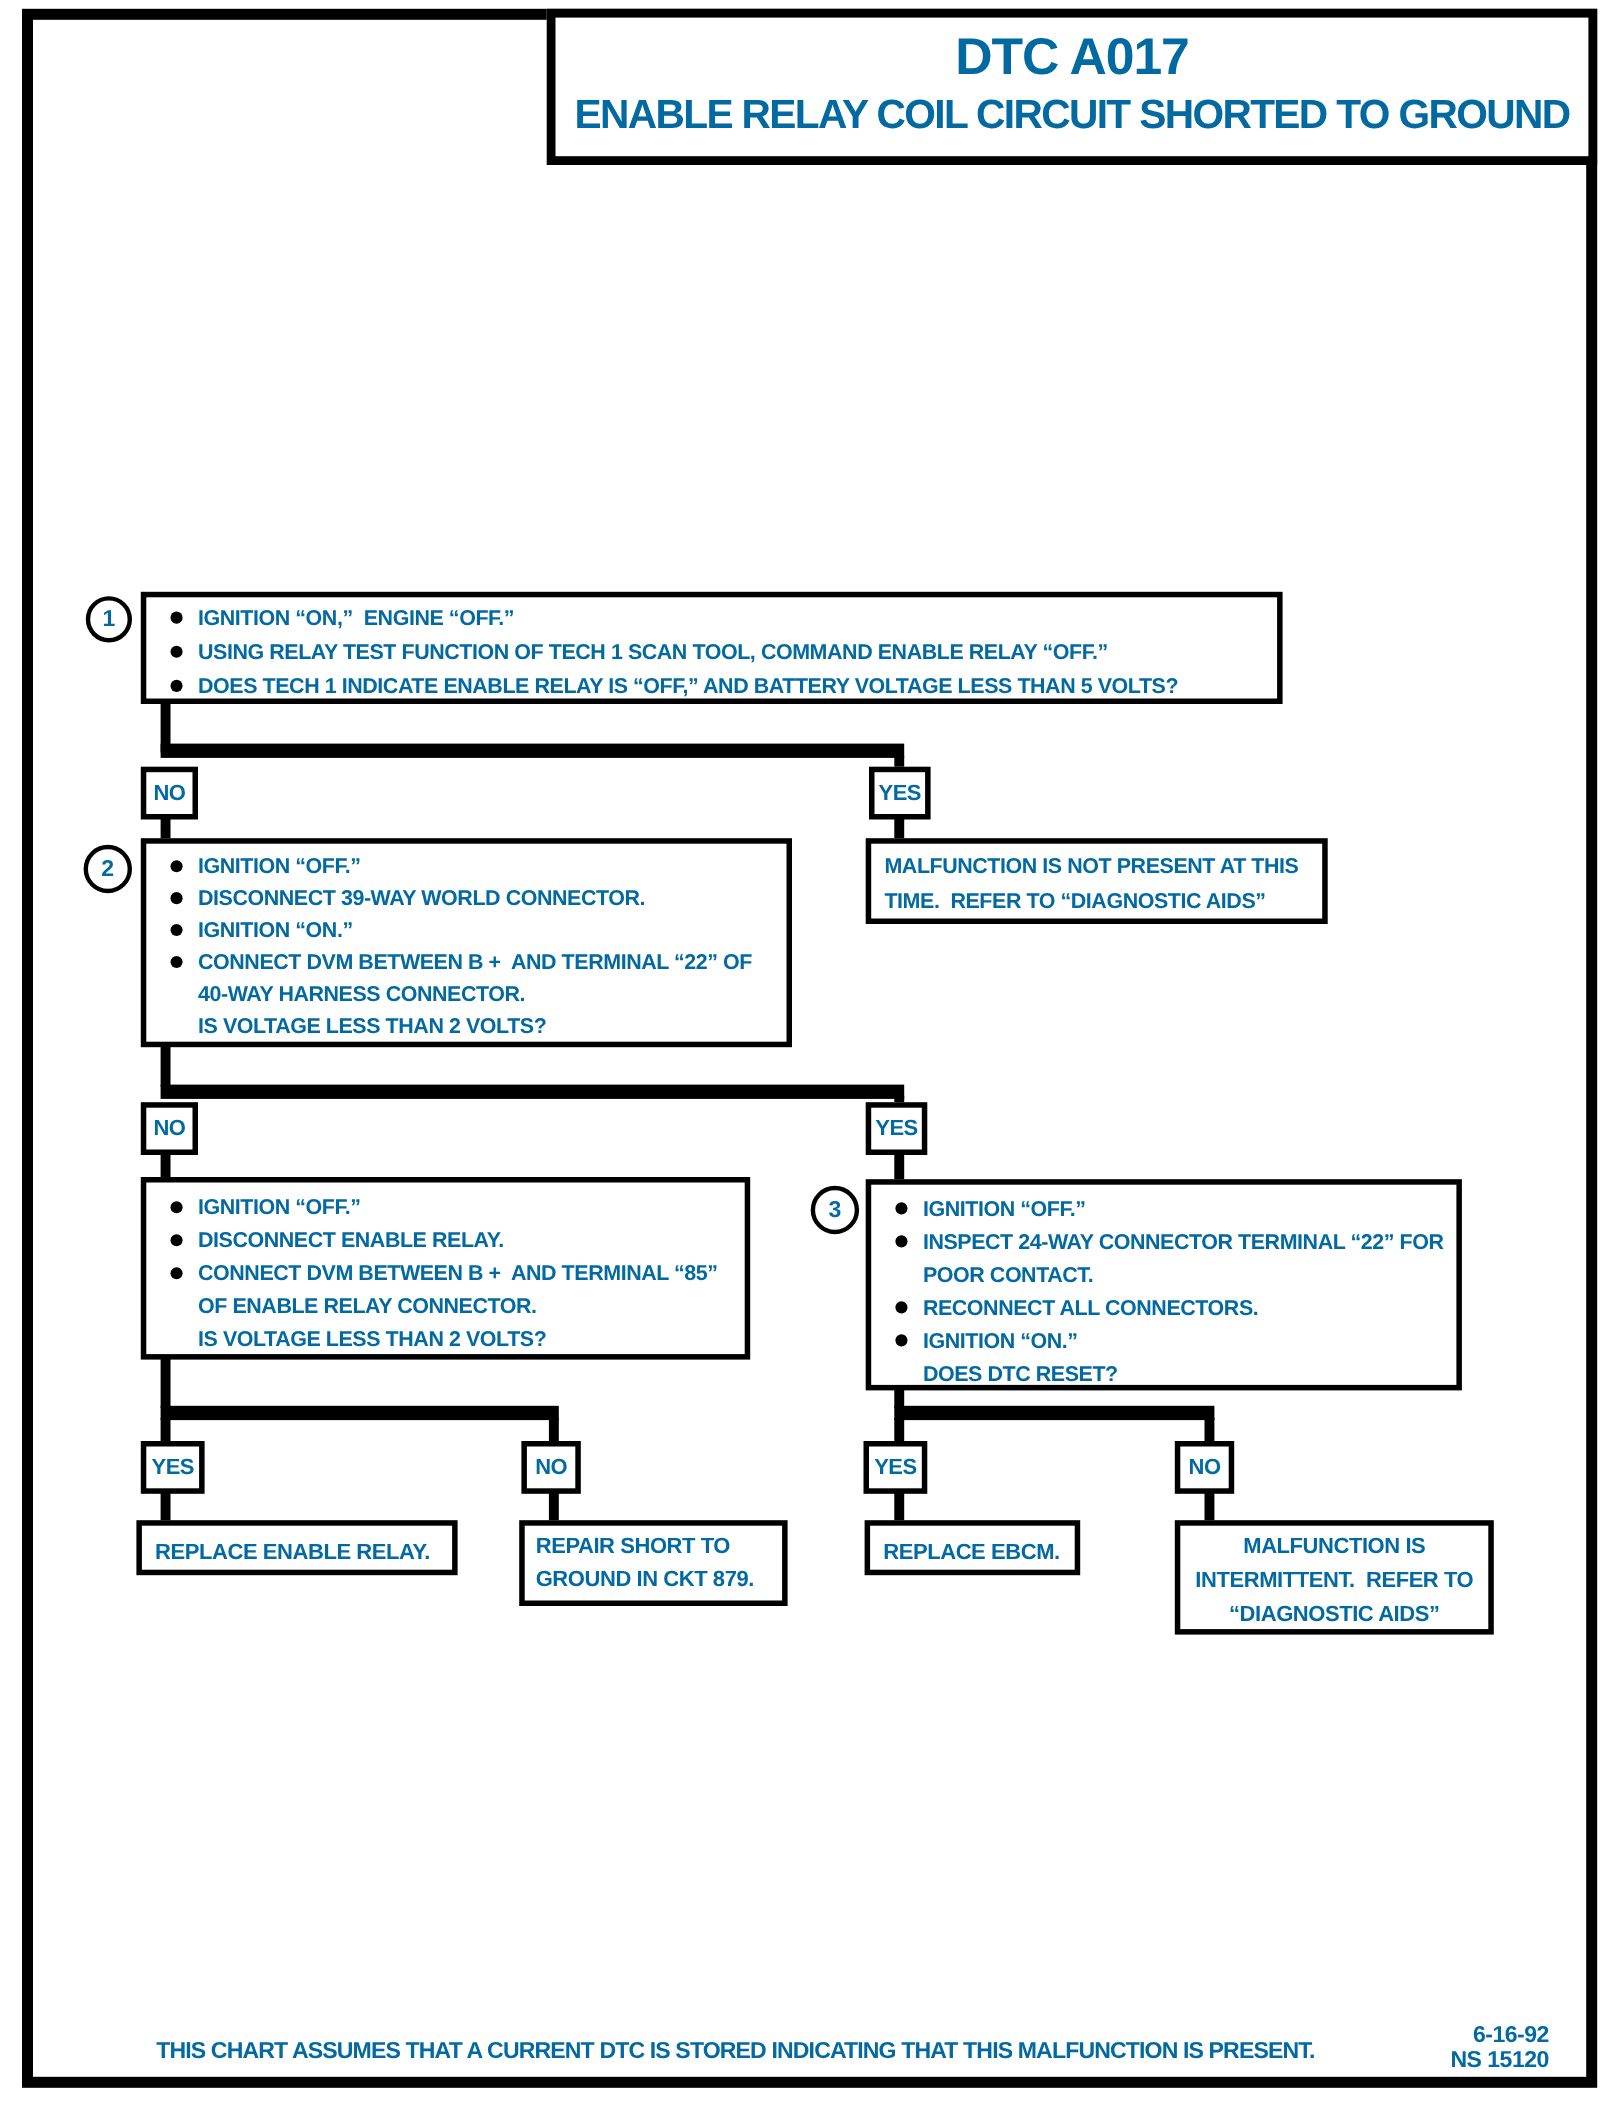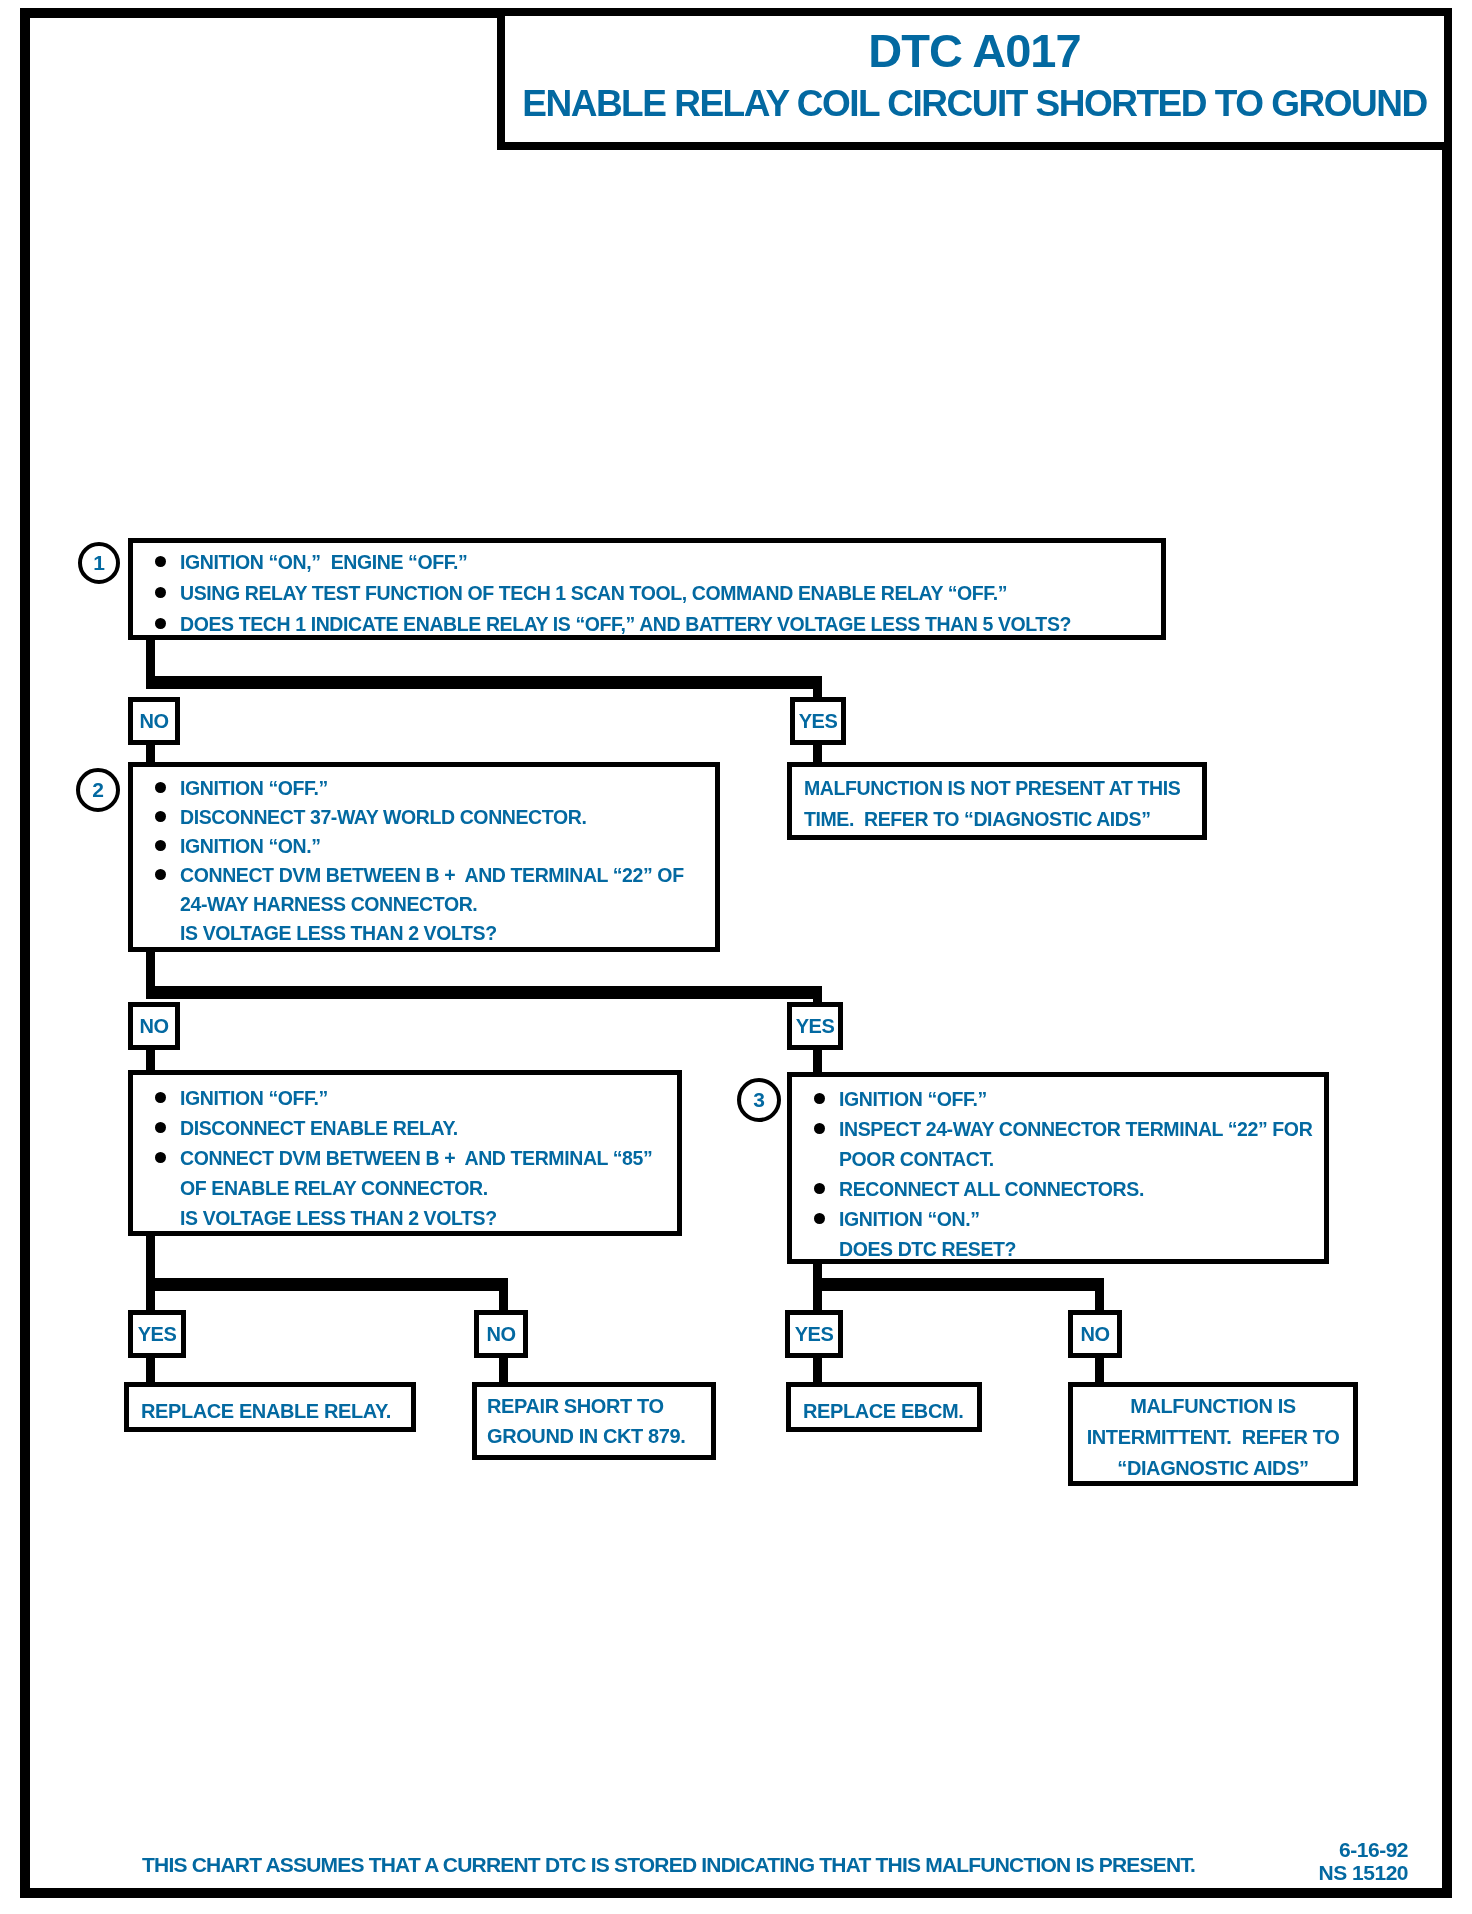--- a/index.html
+++ b/index.html
@@ -110,29 +110,29 @@
   <div class="line" style="left:813px;top:743px;width:9px;height:21px;"></div>
 
   <div class="stepnum" style="left:76px;top:768px;width:44px;height:44px;">2</div>
   <div class="qbox lh29" style="left:128px;top:762px;width:592px;height:190px;padding-top:7px;">
     <div class="brow">
         <span class="dot"></span>
         <span class="btxt">IGNITION “OFF.”</span>
       </div>
     <div class="brow">
         <span class="dot"></span>
-        <span class="btxt">DISCONNECT 37-WAY WORLD CONNECTOR.</span>
+        <span class="btxt">DISCONNECT 39-WAY WORLD CONNECTOR.</span>
       </div>
     <div class="brow">
         <span class="dot"></span>
         <span class="btxt">IGNITION “ON.”</span>
       </div>
     <div class="brow">
         <span class="dot"></span>
-        <span class="btxt">CONNECT DVM BETWEEN B +  AND TERMINAL “22” OF 24-WAY HARNESS CONNECTOR.</span>
+        <span class="btxt">CONNECT DVM BETWEEN B +  AND TERMINAL “22” OF 40-WAY HARNESS CONNECTOR.</span>
       </div>
     <div class="brow">
         <span class="dot spacer"></span>
         <span class="btxt">IS VOLTAGE LESS THAN 2 VOLTS?</span>
       </div>
   </div>
 
   <div class="rbox" style="left:787px;top:762px;width:420px;height:78px;font-size:19.5px;">
     <span class="rtext" style="line-height:31px;padding:6px 12px;">MALFUNCTION IS NOT PRESENT AT THIS TIME.  REFER TO “DIAGNOSTIC AIDS”</span>
   </div>

